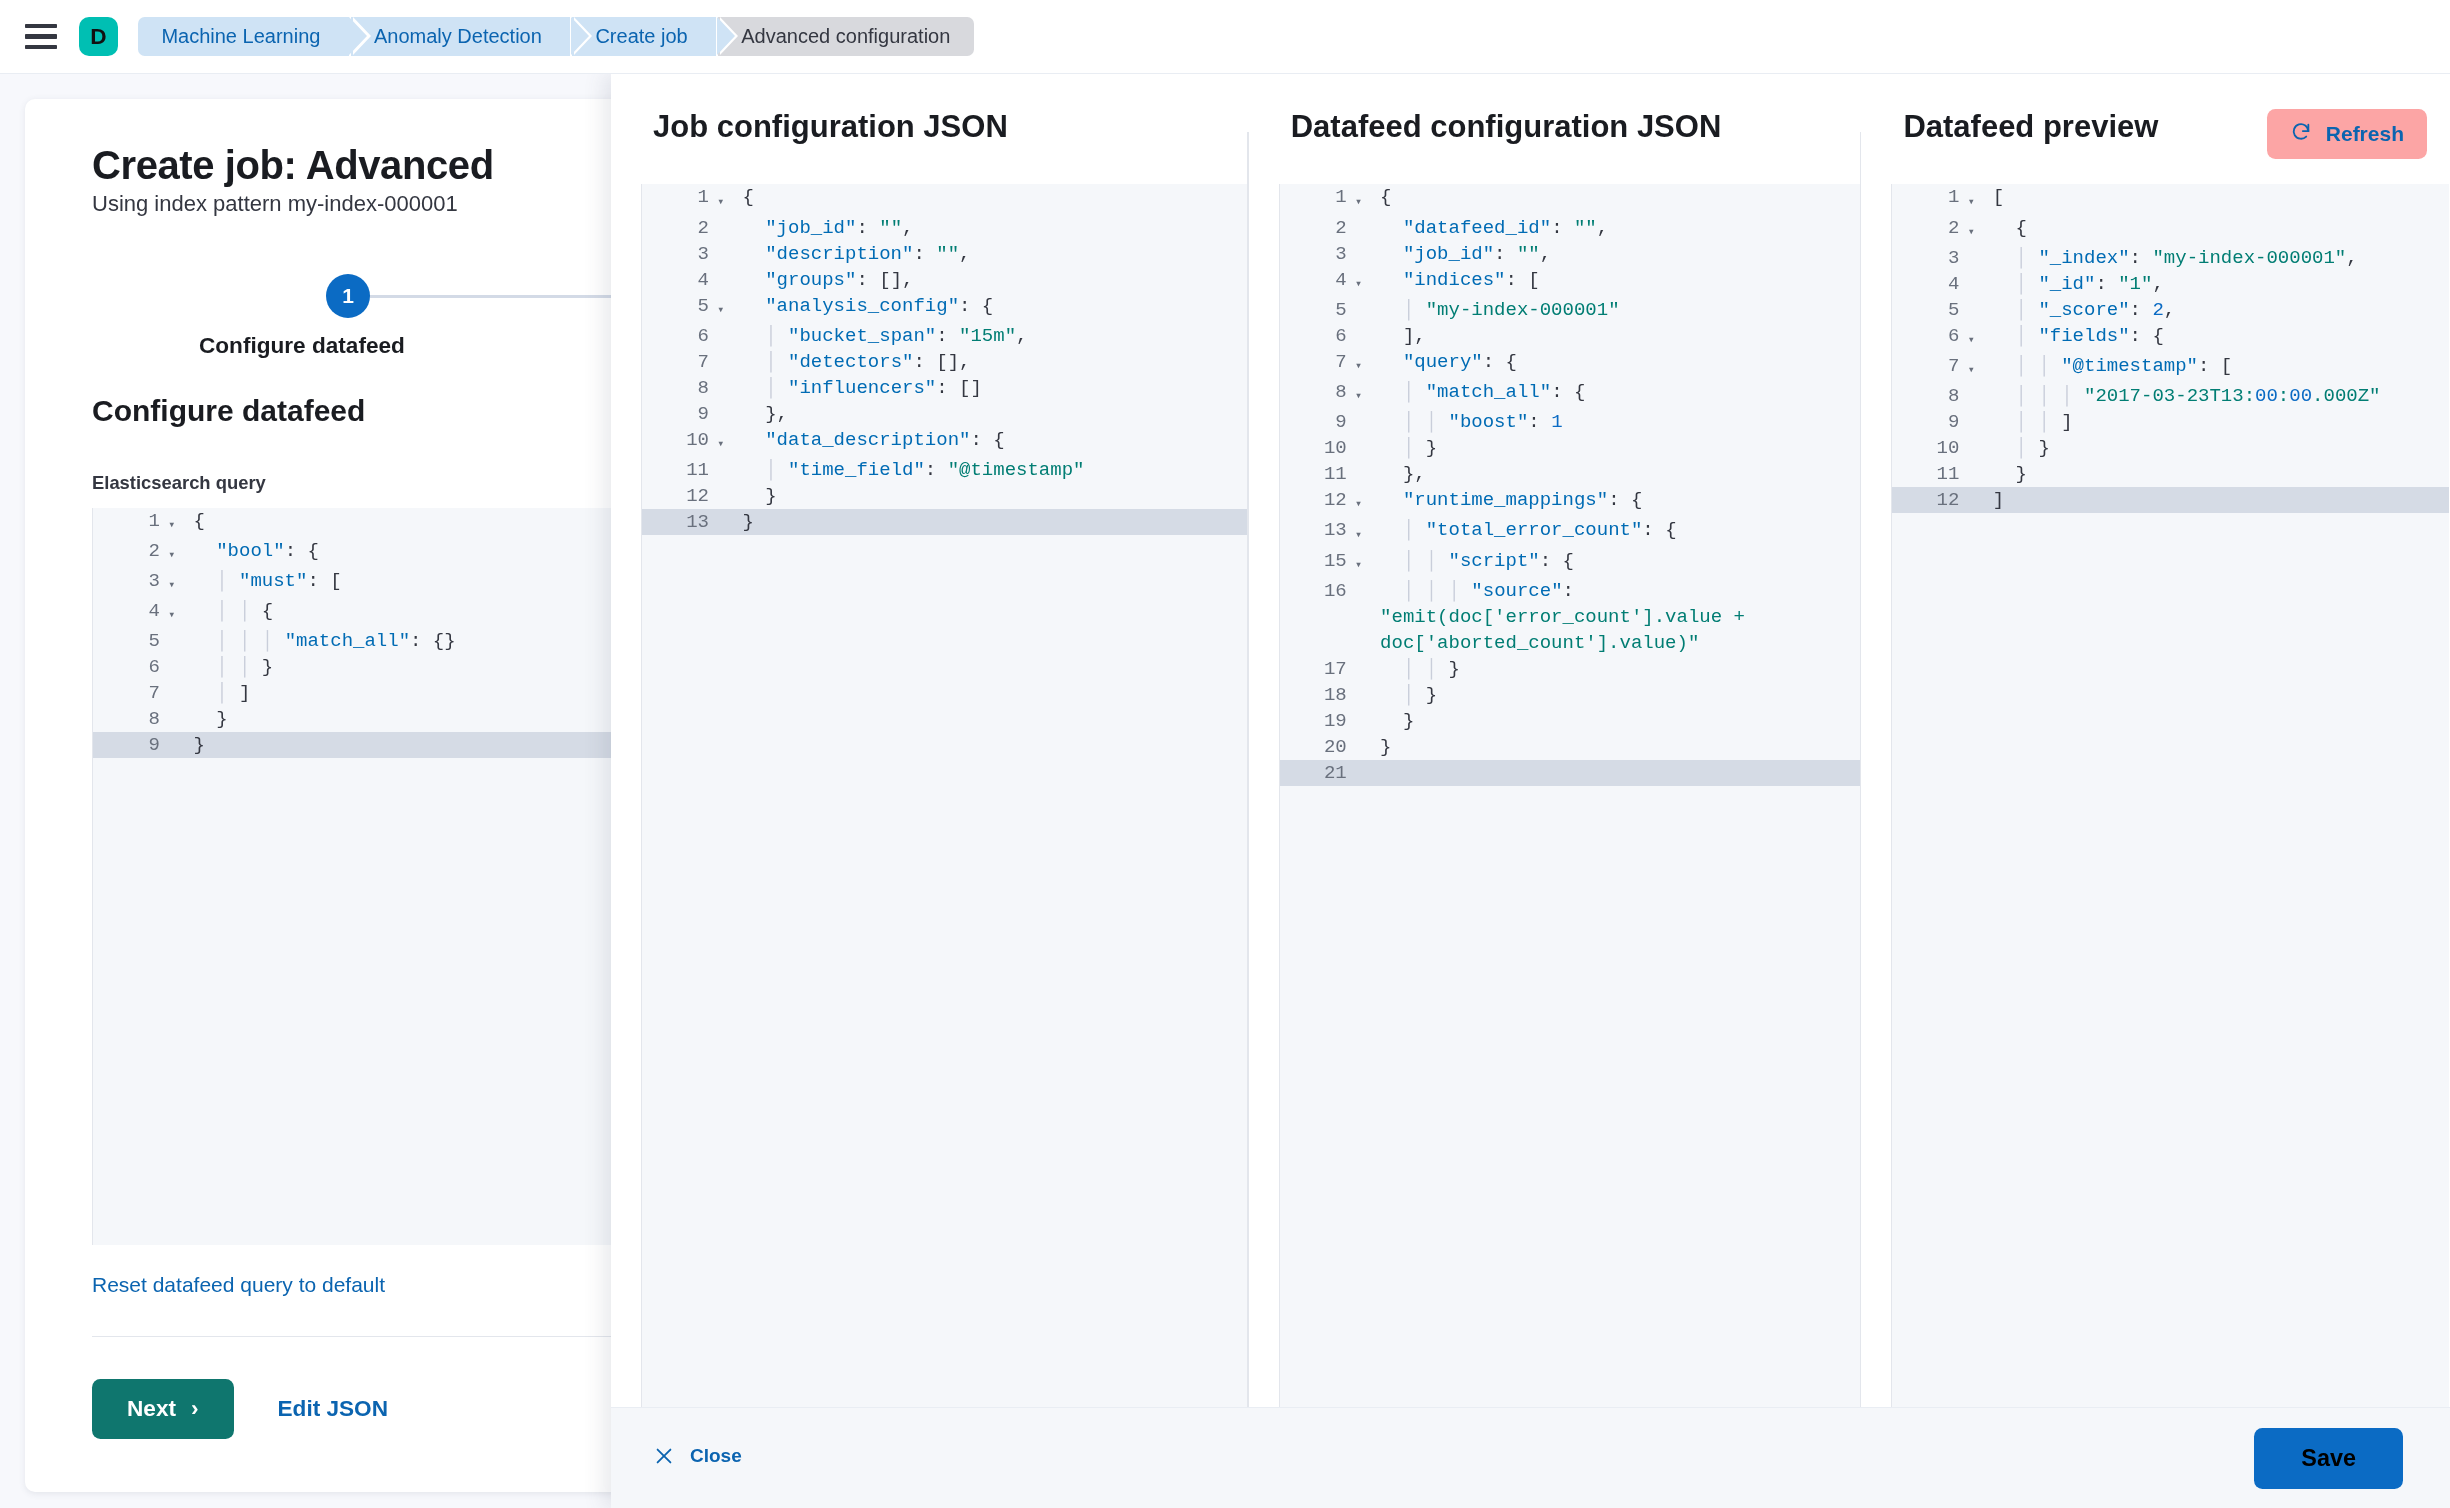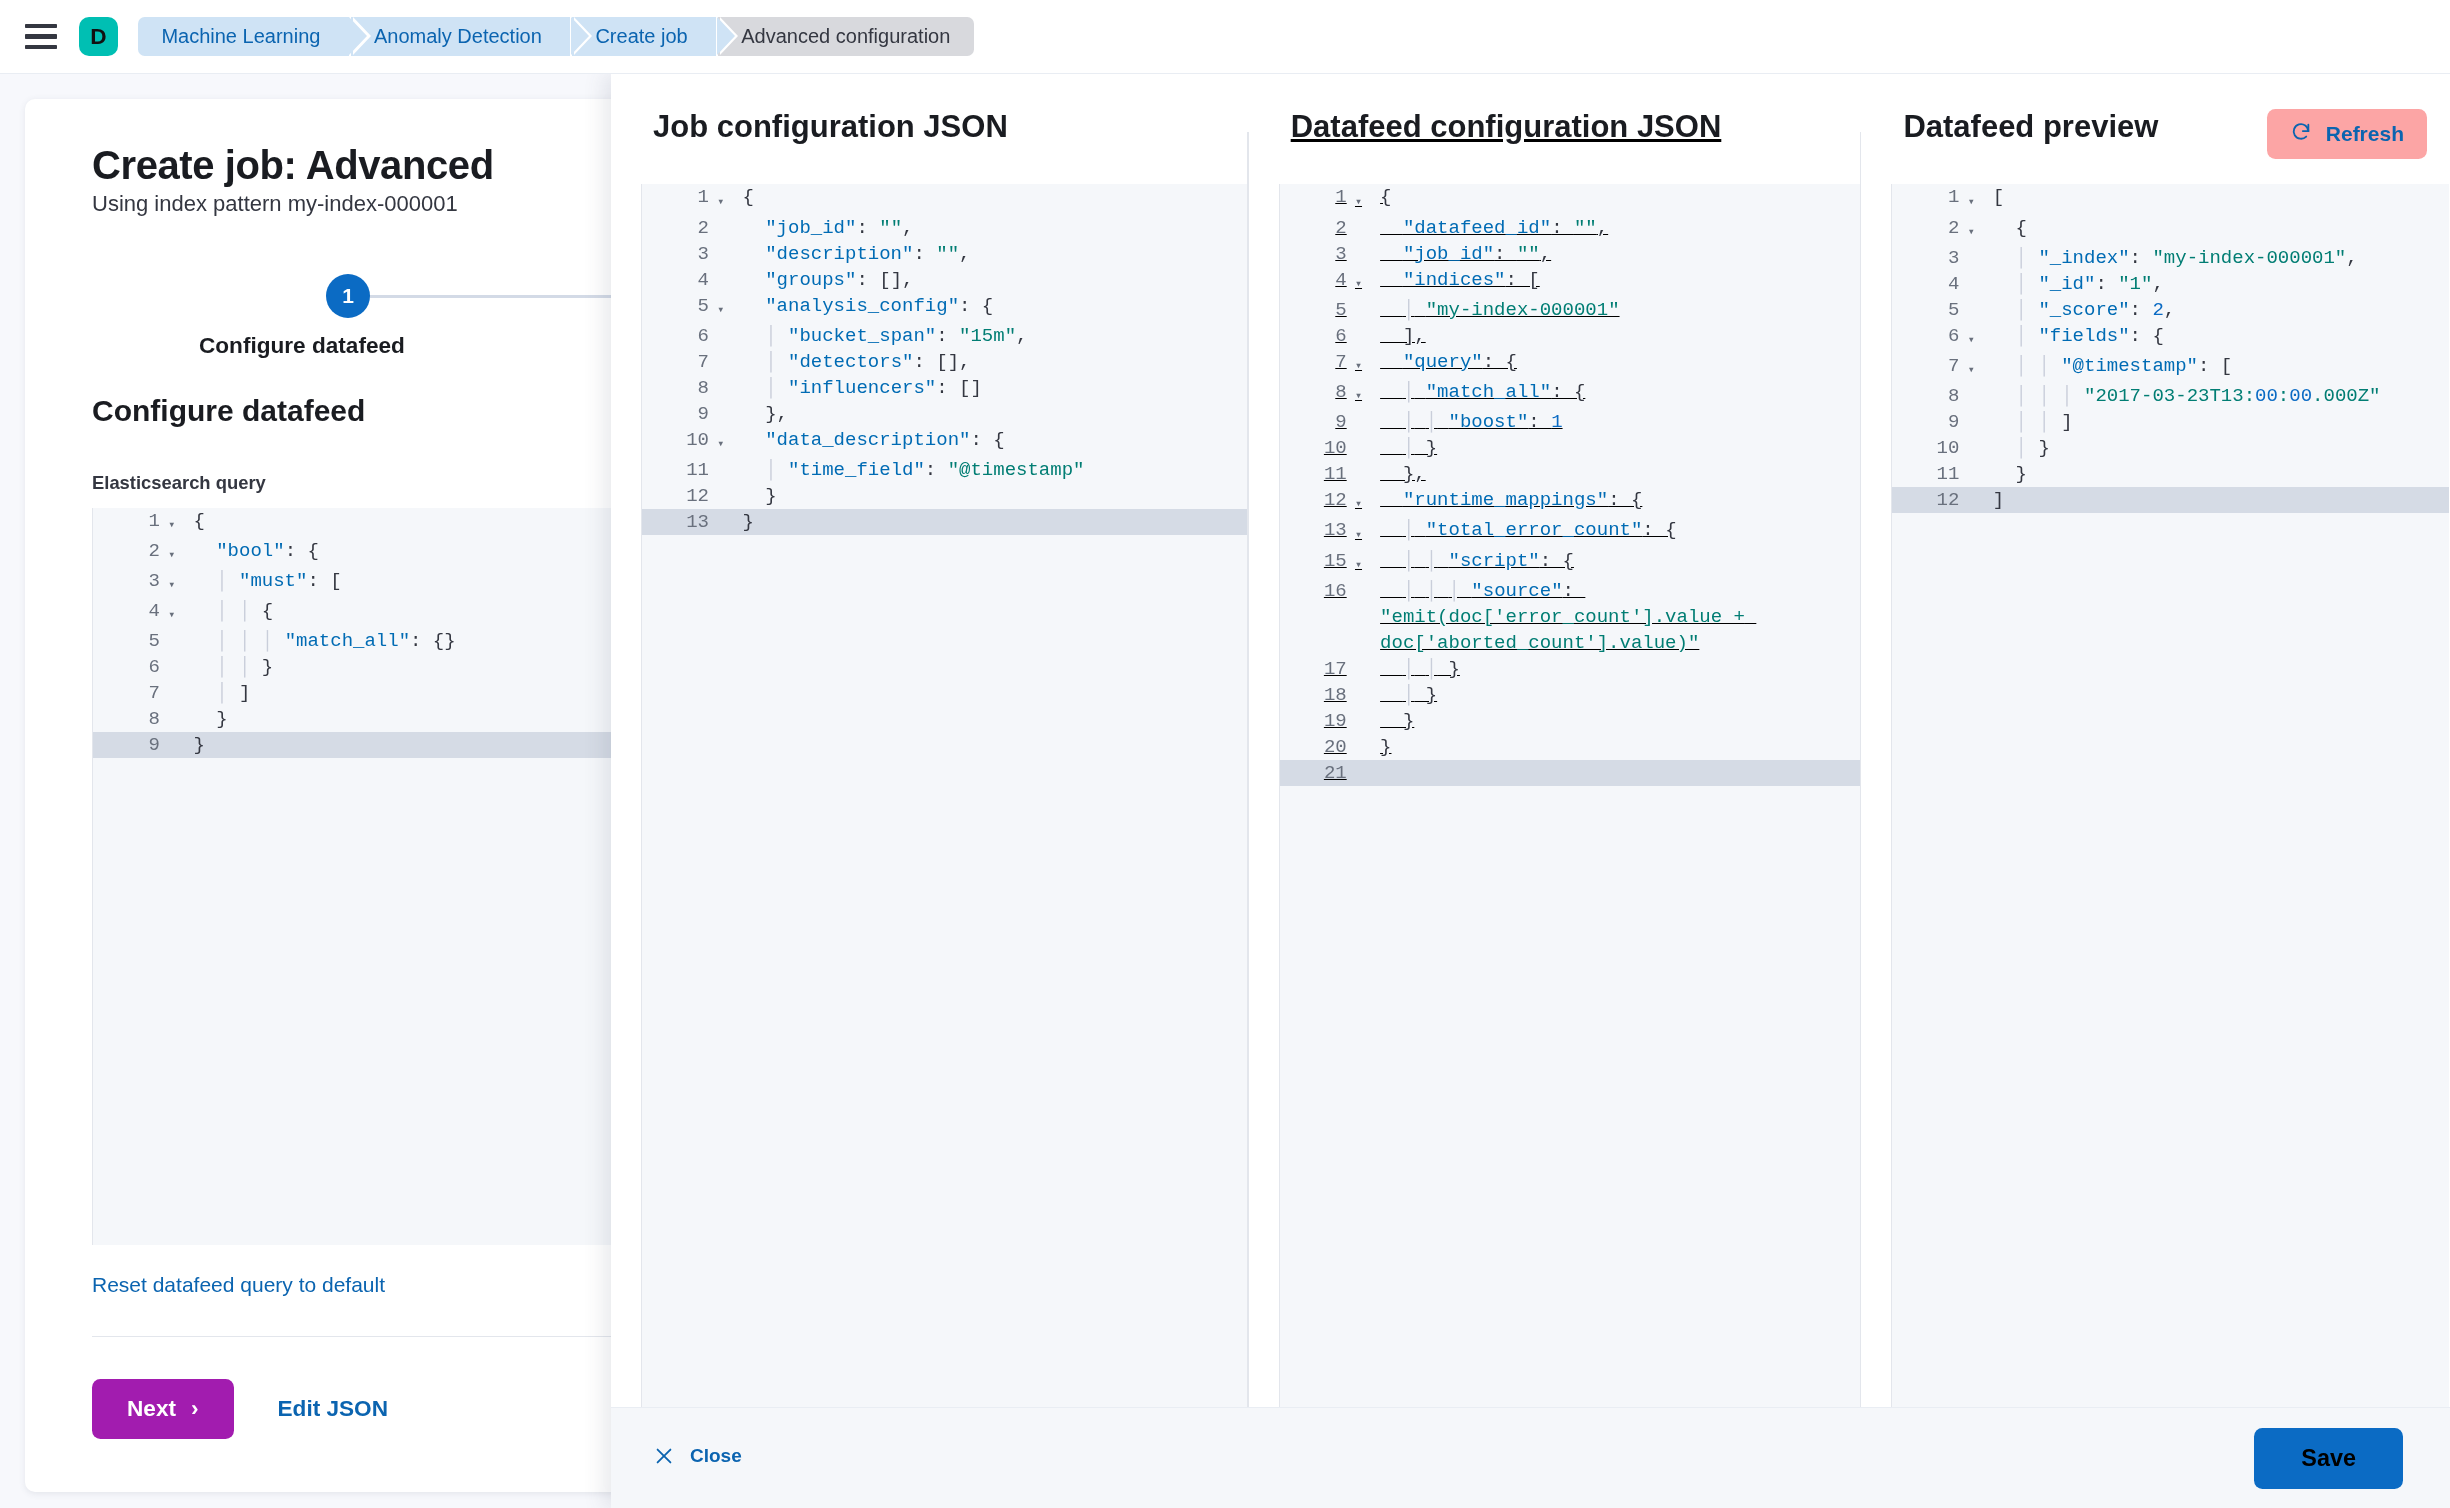--- a/index.html
+++ b/index.html
@@ -124,21 +124,21 @@
 
   .query-editor {
     margin-top: 13.4px;
     width: 1038px; height: 737px;
     border-left: 1.7px solid #E3E6EC;
   }
   .reset-link { margin-top: 28.5px; font-size:21px; color:#0B64B0; cursor:pointer; }
   .hr { margin-top: 39px; border-top:1.7px solid #E3E6EC; width: 1038px; }
   .btn-row { margin-top: 42px; display:flex; align-items:center; }
   .btn-primary {
-    background:#a21caf; color:#fff;
+    background:#0f766e; color:#fff;
     border:none; border-radius:8.4px;
     font-size:22.6px; font-weight:700;
     padding: 16.7px 35px;
     display:flex; align-items:center; gap:15px;
     cursor:pointer;
   }
   .btn-link { font-size:22.6px; color:#0B64B0; font-weight:700; margin-left:44px; cursor:pointer; }
 
   
   .flyout {
@@ -262,21 +262,21 @@
           <div class="ed-line"><span class="ed-gutter">9</span><span class="ed-fold"></span><span class="ed-code">  },</span></div>
           <div class="ed-line"><span class="ed-gutter">10</span><span class="ed-fold">▾</span><span class="ed-code">  <span class="tok-key">"data_description"</span>: {</span></div>
           <div class="ed-line"><span class="ed-gutter">11</span><span class="ed-fold"></span><span class="ed-code">  <span class="guide">│</span> <span class="tok-key">"time_field"</span>: <span class="tok-str">"@timestamp"</span></span></div>
           <div class="ed-line"><span class="ed-gutter">12</span><span class="ed-fold"></span><span class="ed-code">  }</span></div>
           <div class="ed-line active"><span class="ed-gutter">13</span><span class="ed-fold"></span><span class="ed-code">}</span></div>
         </div>
     </div>
 
     <div class="col-sep"></div>
 
-    <div class="fcol" style="width: 611px; text-decoration: underline;">
+    <div class="fcol" style="width: 611px;">
       <div class="fcol-head">
         <div class="fcol-title">Datafeed configuration JSON</div>
       </div>
       <div class="editor col-editor" id="editor-1">
           <div class="ed-line"><span class="ed-gutter">1</span><span class="ed-fold">▾</span><span class="ed-code">{</span></div>
           <div class="ed-line"><span class="ed-gutter">2</span><span class="ed-fold"></span><span class="ed-code">  <span class="tok-key">"datafeed_id"</span>: <span class="tok-str">""</span>,</span></div>
           <div class="ed-line"><span class="ed-gutter">3</span><span class="ed-fold"></span><span class="ed-code">  <span class="tok-key">"job_id"</span>: <span class="tok-str">""</span>,</span></div>
           <div class="ed-line"><span class="ed-gutter">4</span><span class="ed-fold">▾</span><span class="ed-code">  <span class="tok-key">"indices"</span>: [</span></div>
           <div class="ed-line"><span class="ed-gutter">5</span><span class="ed-fold"></span><span class="ed-code">  <span class="guide">│</span> <span class="tok-str">"my-index-000001"</span></span></div>
           <div class="ed-line"><span class="ed-gutter">6</span><span class="ed-fold"></span><span class="ed-code">  ],</span></div>

